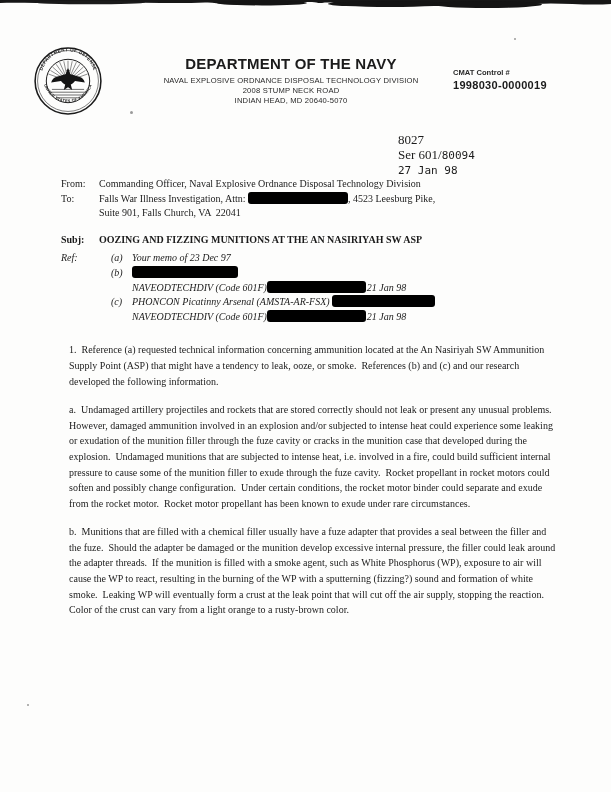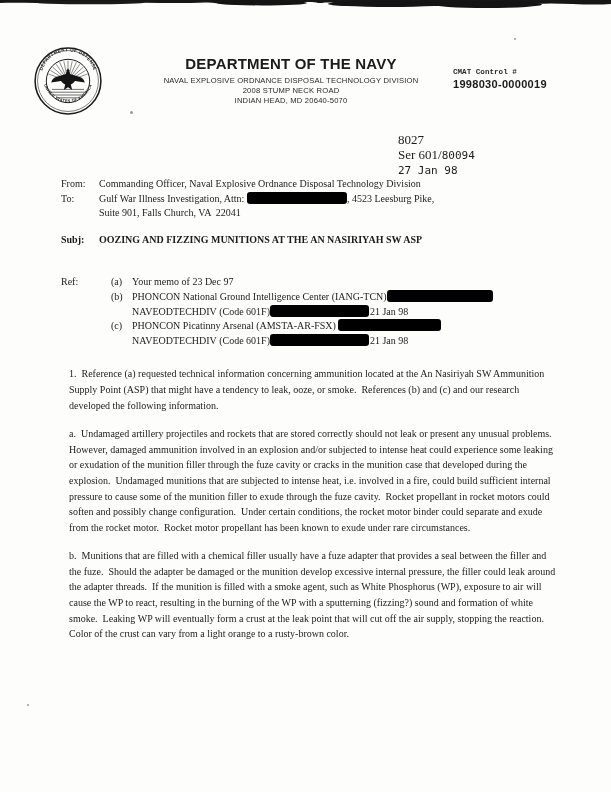--- a/index.html
+++ b/index.html
@@ -20,33 +20,33 @@
   .lh-center{
     position:absolute;left:158px;top:55px;width:266px;text-align:center;
     font-family:"Liberation Sans", sans-serif;
   }
   .lh-title{font-size:15px;font-weight:bold;letter-spacing:.2px;margin:0 0 4px 0;}
   .lh-line{font-size:7.6px;letter-spacing:.2px;line-height:10px;color:#262626;}
   .cmat{
     position:absolute;left:453px;top:68px;
     font-family:"Liberation Sans", sans-serif;
   }
-  .cmat-label{font-size:7.6px;font-weight:bold;color:#2a2a2a;font-family:Liberation Mono, monospace;}
+  .cmat-label{font-size:7.6px;font-weight:bold;color:#2a2a2a;}
   .cmat-number{font-size:11px;font-weight:bold;letter-spacing:.3px;margin-top:2px;}
 
   .serial-block{position:absolute;left:398px;top:120px;font-size:13px;line-height:15px;margin-top:12px;}
   .mono{font-family:"DejaVu Sans Mono", monospace;font-size:11px;}
 
   
   .body-block{position:absolute;left:61px;top:177px;width:497px;font-size:10px;}
   .addr{display:grid;grid-template-columns:38px 1fr;line-height:14.6px;}
   .addr .lbl{grid-column:1;}
   .addr .val{grid-column:2;white-space:pre-wrap;}
   .subj{display:grid;grid-template-columns:38px 1fr;line-height:14.6px;margin-top:12px;font-weight:bold;}
-  .refs{display:grid;grid-template-columns:50px 21px 1fr;line-height:14.6px;margin-top:28px;}
+  .refs{display:grid;grid-template-columns:50px 21px 1fr;line-height:14.6px;margin-top:4px;font-style:italic;}
   .refs .txt{white-space:pre-wrap;}
   .para{margin:13px 16px 0 8px;width:489px;line-height:15.6px;white-space:pre-wrap;}
   .para.first{margin-top:18px;}
 
   .redact{
     display:inline-block;height:12px;background:#000;border-radius:3px;
     vertical-align:-2px;
   }
   .redact.w-to{width:100px;}
   .redact.w-b1{width:106px;}
@@ -132,36 +132,36 @@
     <div><span>Ser 601/</span><span class="mono">80094</span></div>
     <div class="mono">27 Jan 98</div>
   </div>
 
   <div class="body-block">
 
     <div class="addr">
       <div class="lbl">From:</div>
       <div class="val">Commanding Officer, Naval Explosive Ordnance Disposal Technology Division</div>
       <div class="lbl">To:</div>
-      <div class="val"><span>Gulf War Illness Investigation, Attn: </span><span class="redact w-to"></span><span>, 4523 Leesburg Pike,</span><br><span>Suite 901, Falls Church, VA  22041</span></div>
+      <div class="val"><span>Falls War Illness Investigation, Attn: </span><span class="redact w-to"></span><span>, 4523 Leesburg Pike,</span><br><span>Suite 901, Falls Church, VA  22041</span></div>
     </div>
 
     <div class="subj">
       <div class="lbl">Subj:</div>
       <div class="val">OOZING AND FIZZING MUNITIONS AT THE AN NASIRIYAH SW ASP</div>
     </div>
 
     <div class="refs">
       <div>Ref:</div>
       <div>(a)</div>
       <div class="txt">Your memo of 23 Dec 97</div>
 
       <div></div>
       <div>(b)</div>
-      <div class="txt"><span>PHONCON National Ground Intelligence Center (IANG-TCN)</span><span class="redact w-b1"></span></div>
+      <div class="txt"><span class="redact w-b1"></span></div>
 
       <div></div>
         <div></div>
       <div class="txt"><span>NAVEODTECHDIV (Code 601F)</span><span class="redact w-code"></span><span>21 Jan 98</span></div>
 
       <div></div>
       <div>(c)</div>
       <div class="txt"><span>PHONCON Picatinny Arsenal (AMSTA-AR-FSX) </span><span class="redact w-c1"></span></div>
 
       <div></div>

